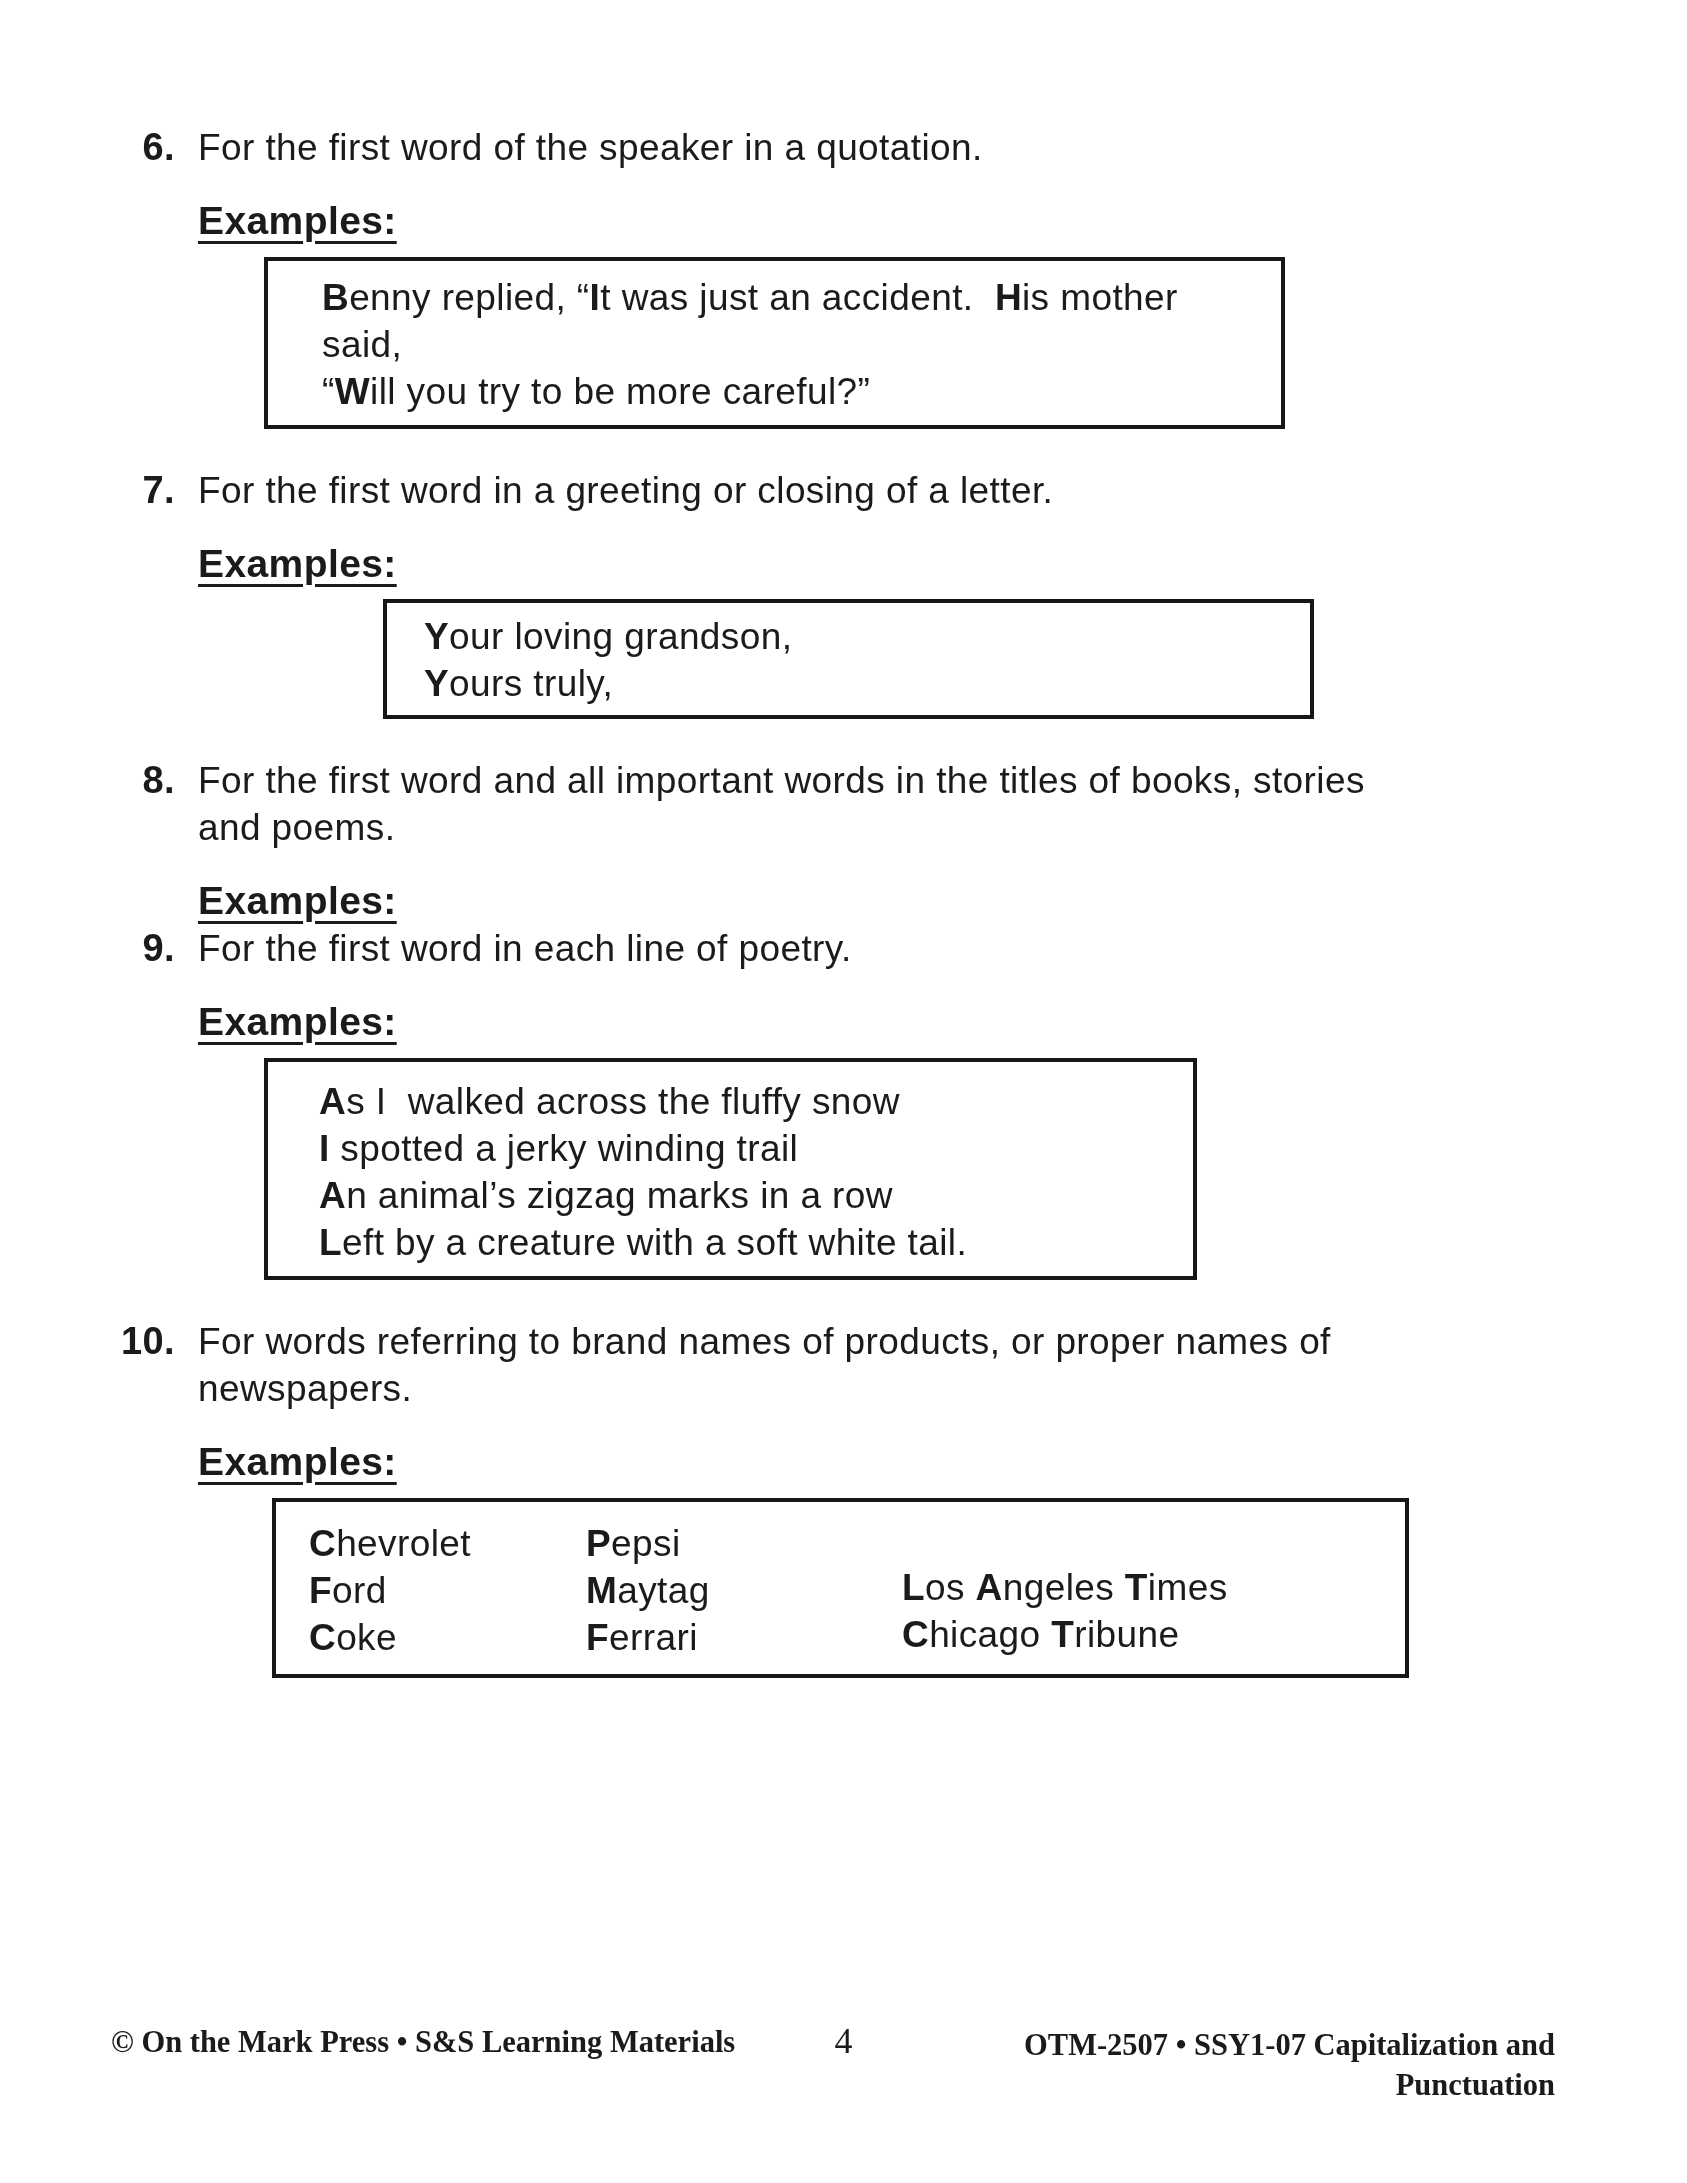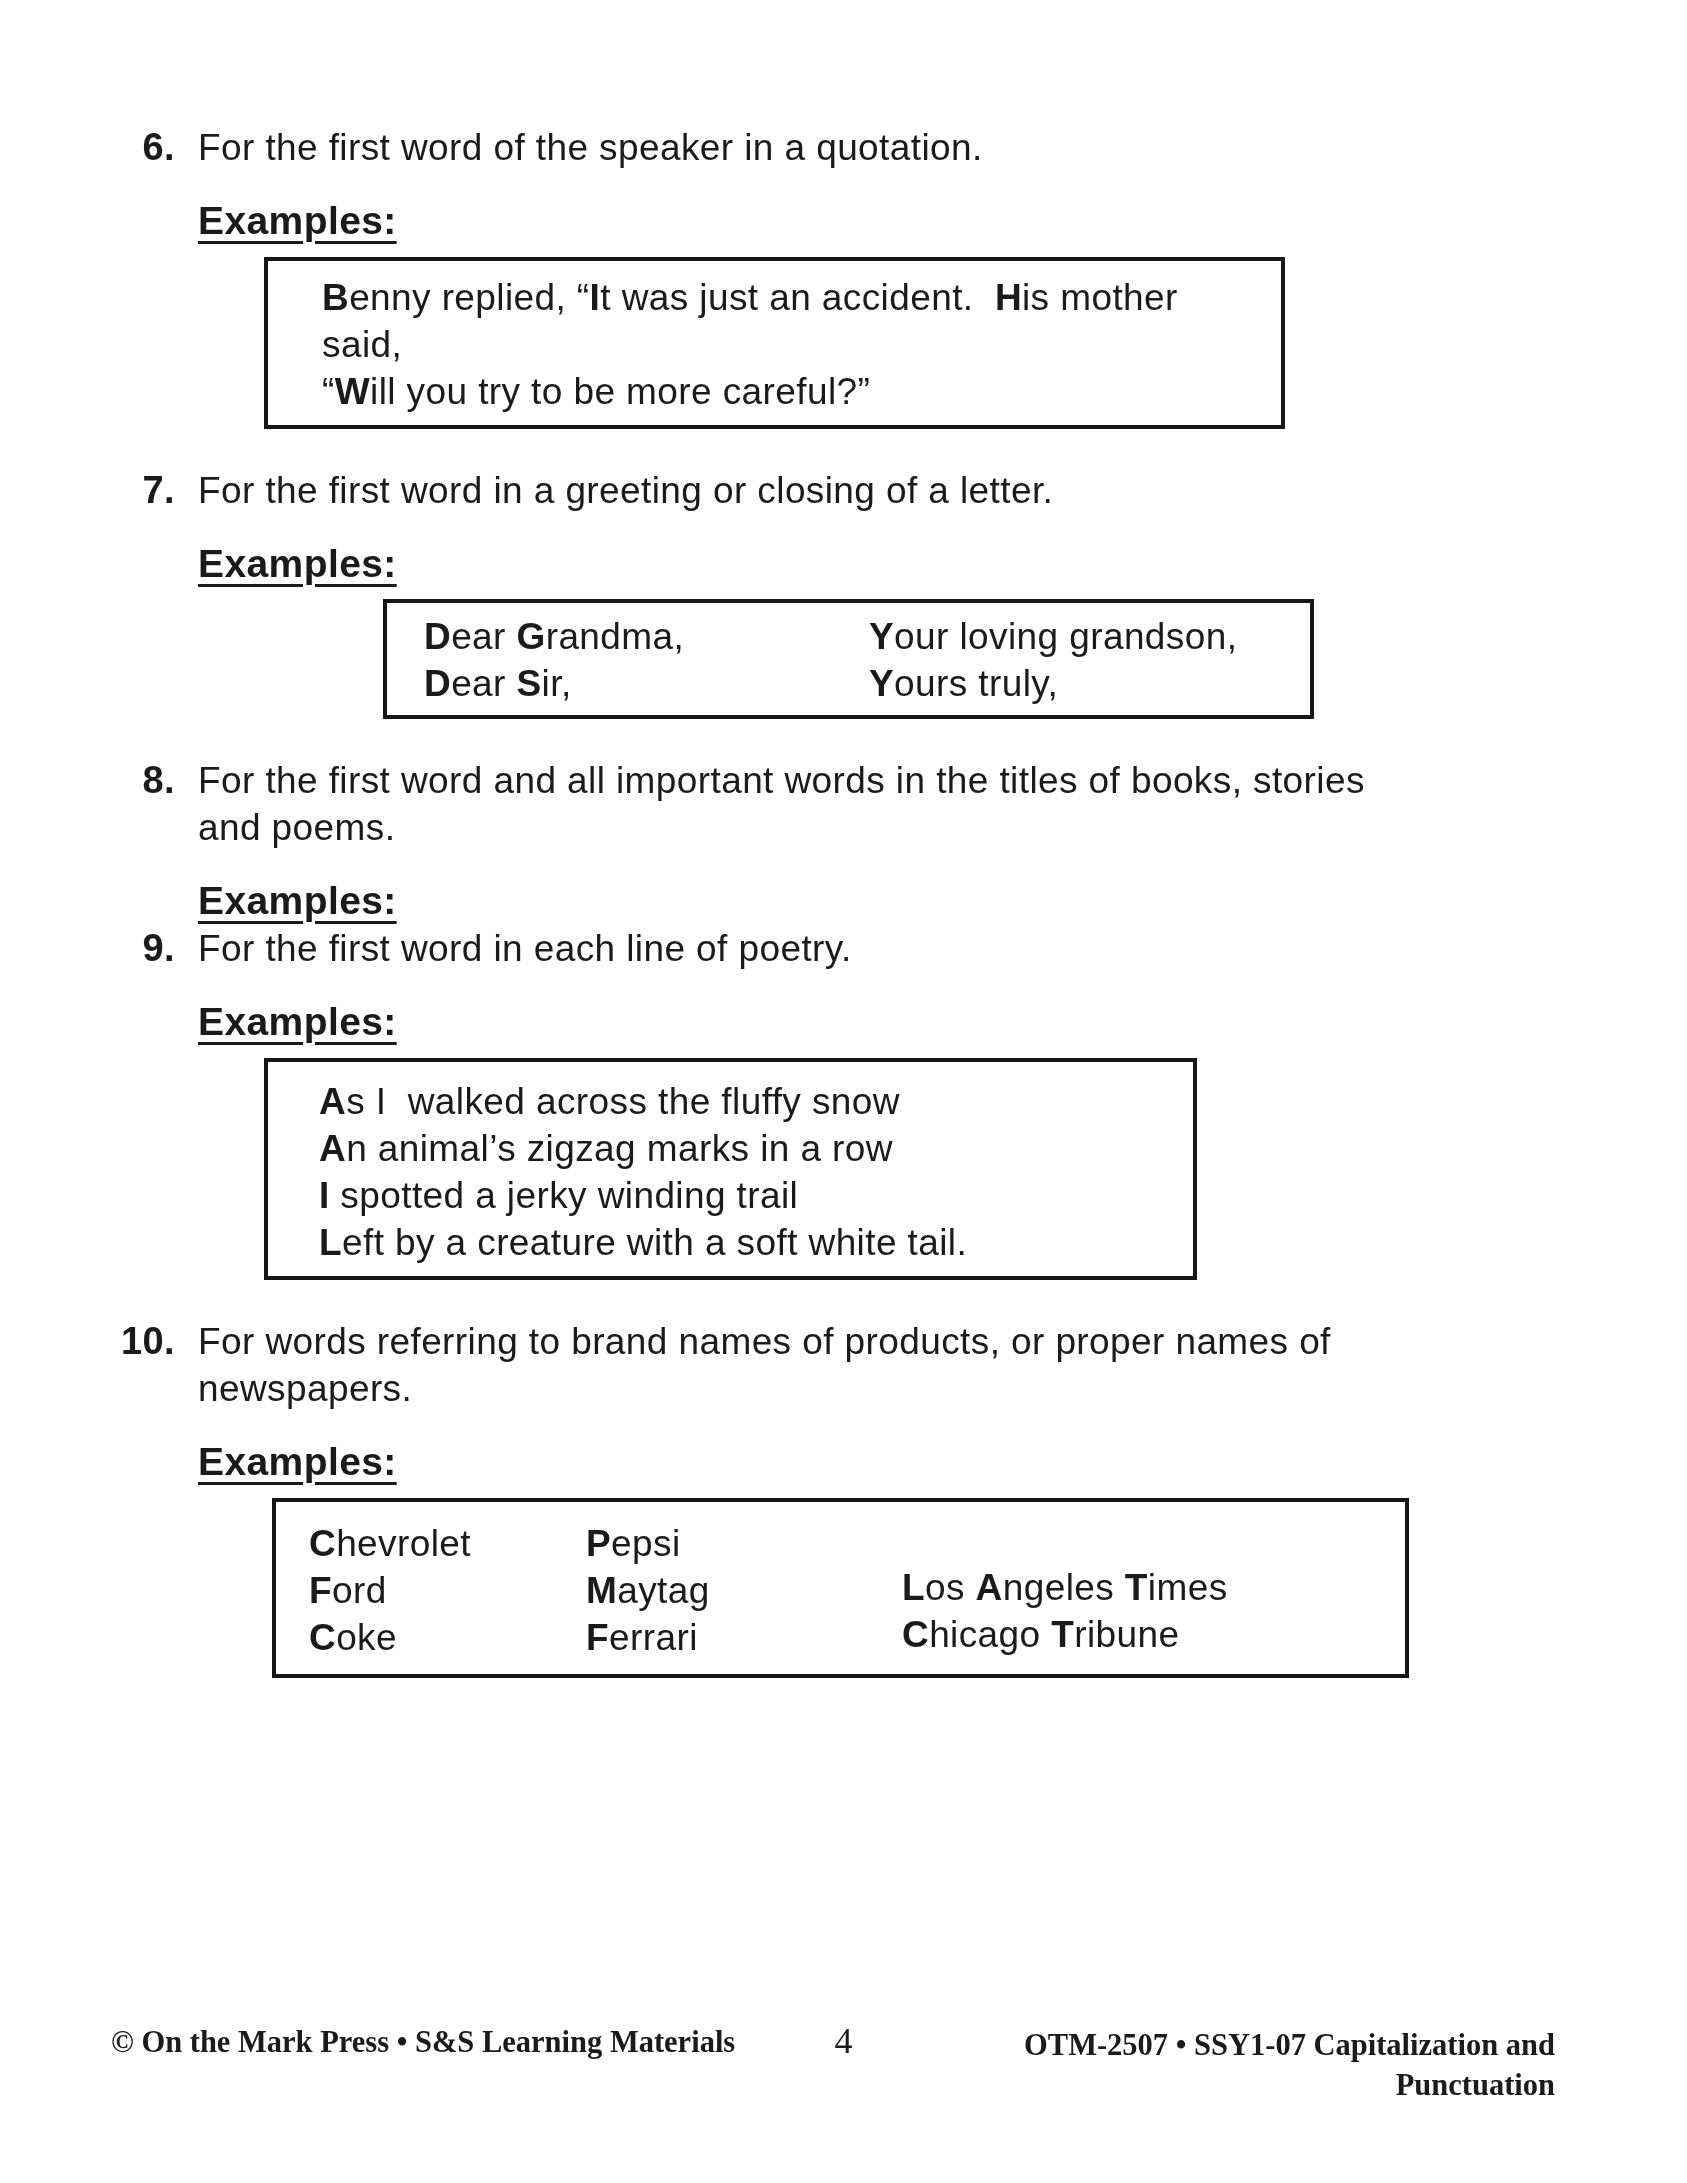--- a/index.html
+++ b/index.html
@@ -115,24 +115,20 @@
       </div>
   </section>
 
   <section>
     <div class="rule-row">
       <div class="rule-num">7.</div>
       <div class="rule-text">For the first word in a greeting or closing of a letter.</div>
     </div>
     <span class="examples-label">Examples:</span>
     <div class="example-box box-letter">
-      <div class="col-a">
-          <div class="ex-line"><b>D</b>ear <b>G</b>randma,</div>
-          <div class="ex-line"><b>D</b>ear <b>S</b>ir,</div>
-        </div>
       <div class="col-b">
           <div class="ex-line"><b>Y</b>our loving grandson,</div>
           <div class="ex-line"><b>Y</b>ours truly,</div>
         </div>
     </div>
   </section>
 
   <section>
     <div class="rule-row">
       <div class="rule-num">8.</div>
@@ -143,22 +139,22 @@
   </section>
 
   <section>
     <div class="rule-row">
       <div class="rule-num">9.</div>
       <div class="rule-text">For the first word in each line of poetry.</div>
     </div>
     <span class="examples-label">Examples:</span>
     <div class="example-box box-poetry">
         <div class="ex-line"><b>A</b>s I  walked across the fluffy snow</div>
+        <div class="ex-line"><b>I</b> spotted a jerky winding trail</div>
         <div class="ex-line"><b>A</b>n animal’s zigzag marks in a row</div>
-        <div class="ex-line"><b>I</b> spotted a jerky winding trail</div>
         <div class="ex-line"><b>L</b>eft by a creature with a soft white tail.</div>
       </div>
   </section>
 
   <section>
     <div class="rule-row">
       <div class="rule-num">10.</div>
       <div class="rule-text">For words referring to brand names of products, or proper names of
 newspapers.</div>
     </div>

